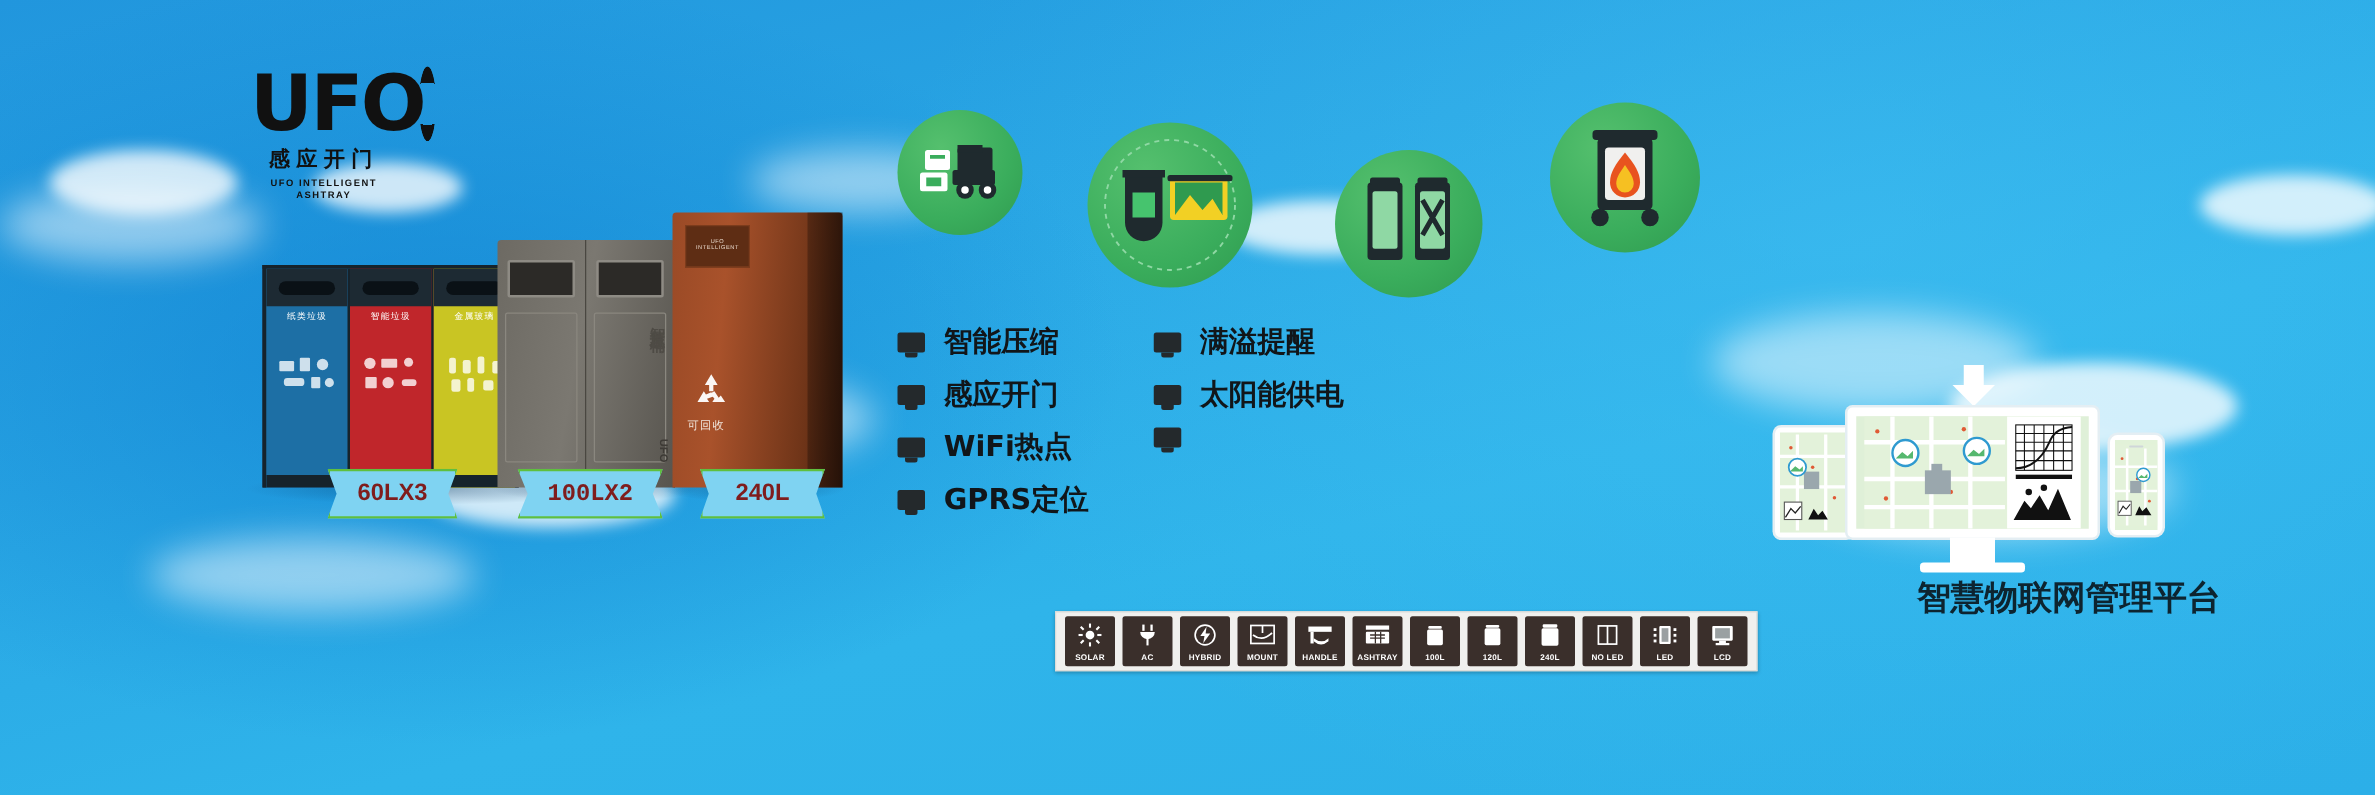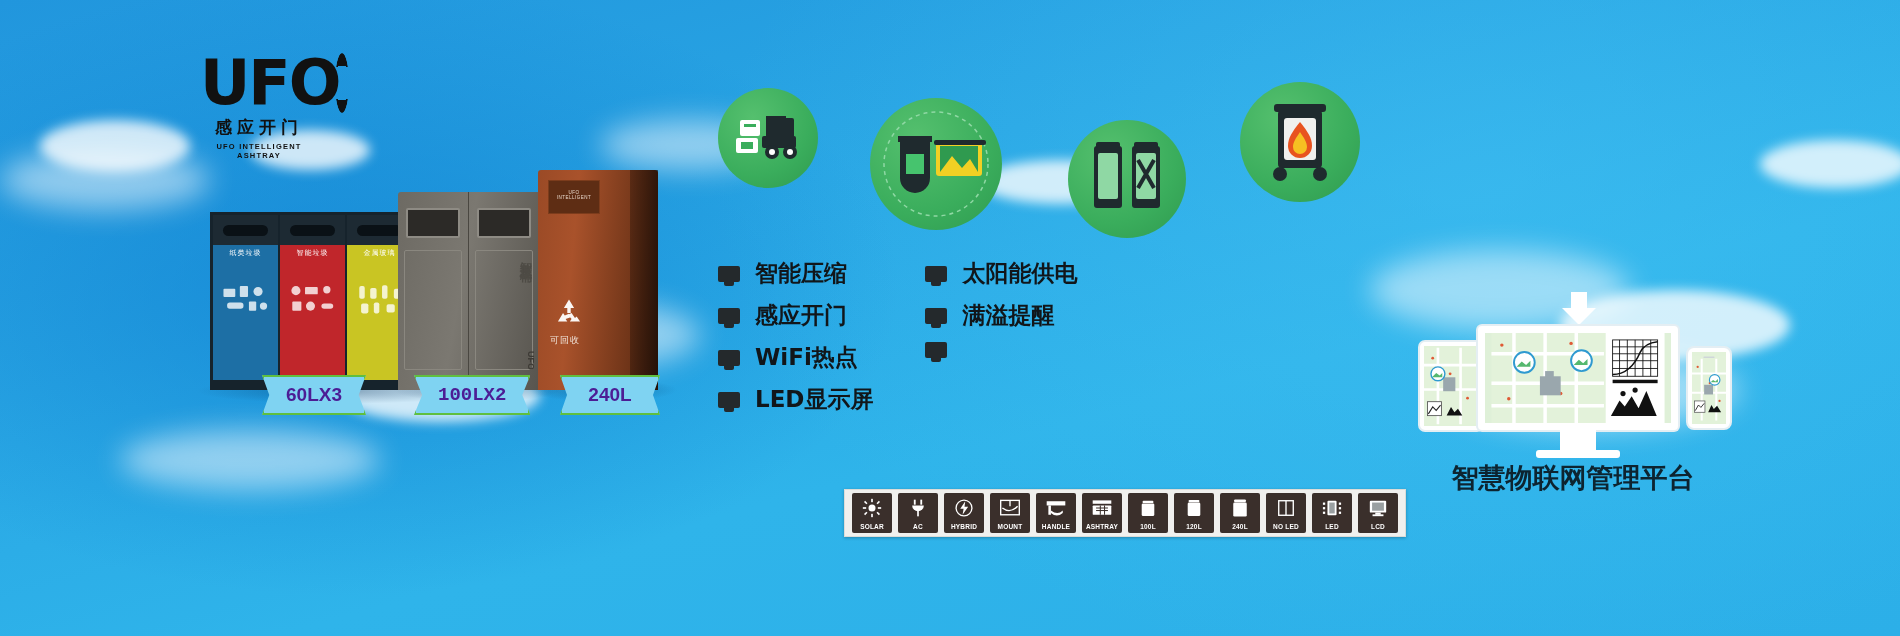--- a/index.html
+++ b/index.html
@@ -80,37 +80,37 @@
   .bin2 .half:last-child { border-right: none; }
   .bin2 .win { position: absolute; left: 12%; top: 16px; width: 76%; height: 30px;
                background: #2c2a27; border: 2px solid #8e8b84; border-radius: 2px; }
   .bin2 .door { position: absolute; left: 8%; top: 58px; width: 84%; height: 120px;
                 border: 1px solid #8a877f; border-radius: 2px; }
   .bin2 .cn { position: absolute; right: 6px; top: 60px; font-size: 12px; color: #4e4b45;
               writing-mode: vertical-rl; letter-spacing: 2px; font-weight: 700; }
   .bin2 .ufo { position: absolute; right: 4px; bottom: 20px; font-size: 9px; color: #3e3b36;
                writing-mode: vertical-rl; font-weight: 700; }
 
-  .bin1 { position: absolute; left: 368px; top: 20px; width: 120px; height: 220px;
+  .bin1 { position: absolute; left: 368px; top: 20px; width: 136px; height: 220px;
           background: linear-gradient(95deg,#9a4a26 0%,#a9522b 30%,#6e3418 78%,#4c2411 100%);
           border-radius: 3px 3px 0 0; }
   .bin1 .top { position: absolute; left: 10px; top: 10px; width: 52px; height: 34px;
                background: #5e2d14; border: 1px solid #7c3c1c; }
   .bin1 .top span { display: block; font-size: 4.5px; color: #e9d9cc; text-align: center; padding-top: 9px; letter-spacing: .5px; }
   .bin1 .recy { position: absolute; left: 14px; top: 126px; width: 34px; height: 34px; }
   .bin1 .rl { position: absolute; left: 12px; top: 164px; font-size: 9px; color: #f0e4da; letter-spacing: 1px; }
   .bin1 .side { position: absolute; right: 0; top: 0; width: 28px; height: 100%;
                 background: linear-gradient(90deg, rgba(0,0,0,.28), rgba(0,0,0,.52)); }
 
   
   .cap {
     position: absolute; height: 40px; min-width: 100px;
     background: #7fd3f2; border: 2px solid #5fbf3f;
     display: flex; align-items: center; justify-content: center;
-    color: #4c1d95; font-weight: 700; font-size: 19px;
+    color: #7f1d1d; font-weight: 700; font-size: 19px;
     clip-path: polygon(0 0, 100% 0, 93% 50%, 100% 100%, 0 100%, 7% 50%);
     padding: 16px 22px;
   }
 
   
   .gcircle {
     position: absolute; border-radius: 50%;
     background: radial-gradient(circle at 35% 30%, #55c06e 0%, #3aad5c 60%, #2f9a4f 100%);
   }
   .gcircle .inner { position: absolute; inset: 0; }
@@ -164,21 +164,21 @@
   }
   .screen { width: 100%; height: 100%; background: #dff0d8; position: relative; overflow: hidden; }
   .mstand { position: absolute; left: 140px; top: 192px; width: 36px; height: 22px; background: #fff; }
   .mbase  { position: absolute; left: 116px; top: 212px; width: 84px; height: 8px; background: #fff; border-radius: 3px; }
   .tablet { position: absolute; left: 0px; top: 104px; width: 62px; height: 88px;
             background: #fff; border-radius: 5px; border: 4px solid #fff; box-shadow: 0 0 0 2px #e4eef3; }
   .phone  { position: absolute; left: 268px; top: 110px; width: 42px; height: 80px;
             background: #fff; border-radius: 6px; border: 4px solid #fff; box-shadow: 0 0 0 2px #e4eef3; }
   .mini-map { width: 100%; height: 100%; background: #e2f2d9; }
   #platform-title {
-    position: absolute; left: 1408px; top: 460px; width: 330px; text-align: center;
+    position: absolute; left: 1490px; top: 460px; width: 330px; text-align: center;
     font-size: 27px; color: #0d2430; font-weight: 700;
     font-family: "DejaVu Sans", "Liberation Sans", sans-serif;
   }
 </style>
 </head>
 <body>
 
 <div id="stage">
 
   <div class="cloud" style="left:40px;  top:120px; width:150px; height:52px;"></div>
@@ -359,31 +359,31 @@
       <div class="frow">
         <span class="fmon"></span>
         <span class="ftxt">感应开门</span>
       </div>
       <div class="frow">
         <span class="fmon"></span>
         <span class="ftxt">WiFi热点</span>
       </div>
       <div class="frow">
         <span class="fmon"></span>
-        <span class="ftxt">LED显示屏</span>
+        <span class="ftxt">GPRS定位</span>
       </div>
     </div>
     <div class="fcol">
       <div class="frow">
         <span class="fmon"></span>
-        <span class="ftxt">太阳能供电</span>
+        <span class="ftxt">满溢提醒</span>
       </div>
       <div class="frow">
         <span class="fmon"></span>
-        <span class="ftxt">满溢提醒</span>
+        <span class="ftxt">太阳能供电</span>
       </div>
       <div class="frow">
         <span class="fmon"></span>
       </div>
     </div>
   </div>
 
   <div id="strip">
 
     <div class="sicon">

